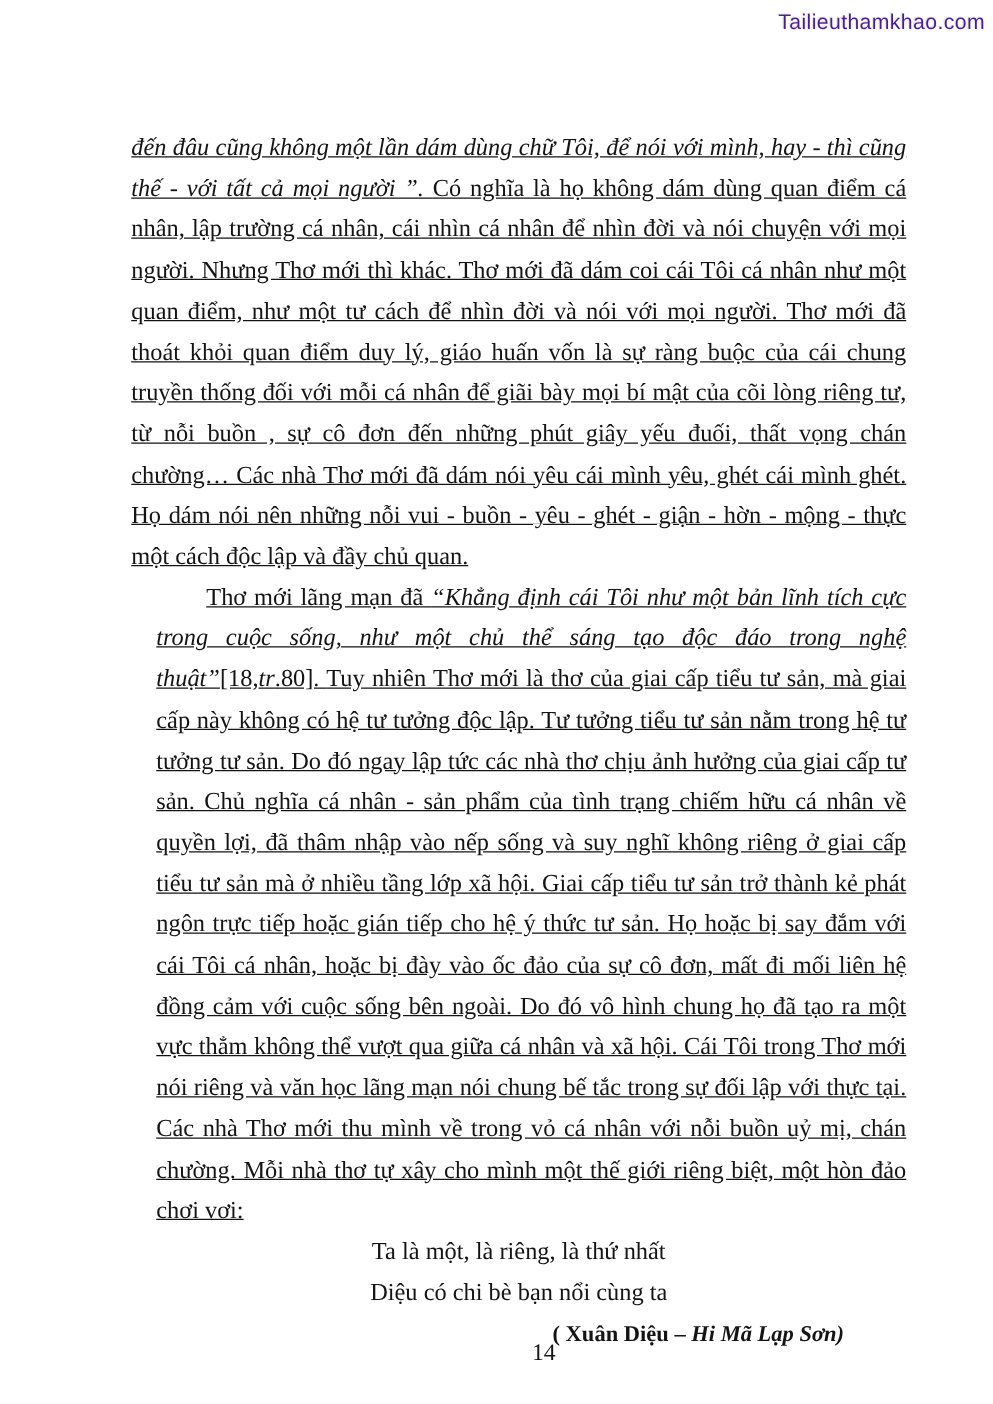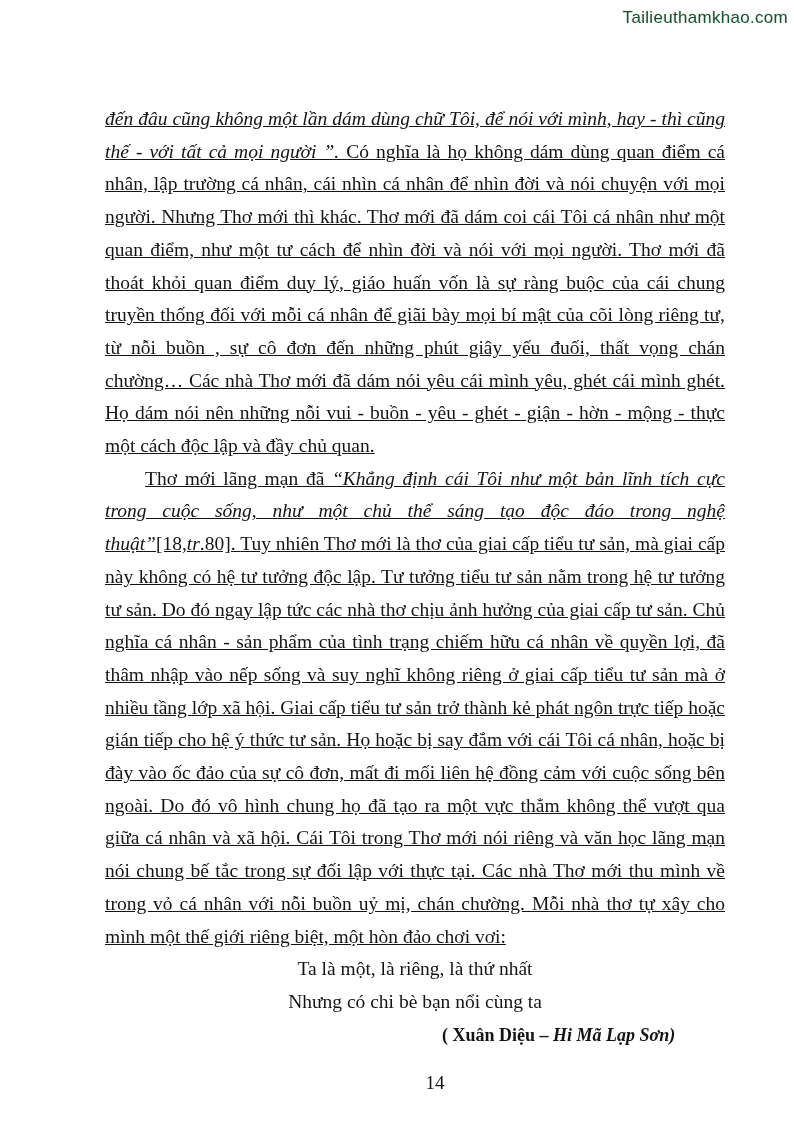--- a/index.html
+++ b/index.html
@@ -15,39 +15,40 @@
     overflow: hidden;
     font-family: "Liberation Serif", "DejaVu Serif", serif;
     color: #141414;
   }
   .watermark {
     position: absolute;
     top: 8px;
     right: 6px;
     font-family: "Liberation Sans", "DejaVu Sans", sans-serif;
     font-size: 17px;
-    color: #14532d;
+    color: #4c1d95;
     text-shadow: 1px 1px 0 #ffffff, -1px -1px 0 #e9e9e9;
     letter-spacing: 0.3px;
   }
   .text-block {
     position: absolute;
     left: 105px;
     top: 103px;
     width: 620px;
     font-size: 19.5px;
     line-height: 32.7px;
     text-align: justify;
   }
   .para {
     margin: 0;
     text-decoration: underline;
   }
   .para.indent {
     text-indent: 40px;
+    margin-left: 20px;
   }
   .it {
     font-style: italic;
   }
   .verse {
     text-align: center;
   }
   .attribution {
     text-align: left;
     padding-left: 337px;
@@ -72,21 +73,21 @@
   <div class="watermark">Tailieuthamkhao.com</div>
 
   <div class="text-block">
 
     <p class="para"><span class="it">đến đâu cũng không một lần dám dùng chữ Tôi, để nói với mình, hay - thì cũng thế - với tất cả mọi người ”. </span><span>Có nghĩa là họ không dám dùng quan điểm cá nhân, lập trường cá nhân, cái nhìn cá nhân để nhìn đời và nói chuyện với mọi người. Nhưng Thơ mới thì khác. Thơ mới đã dám coi cái Tôi cá nhân như một quan điểm, như một tư cách để nhìn đời và nói với mọi người. Thơ mới đã thoát khỏi quan điểm duy lý, giáo huấn vốn là sự ràng buộc của cái chung truyền thống đối với mỗi cá nhân để giãi bày mọi bí mật của cõi lòng riêng tư, từ nỗi buồn , sự cô đơn đến những phút giây yếu đuối, thất vọng chán chường… Các nhà Thơ mới đã dám nói yêu cái mình yêu, ghét cái mình ghét. Họ dám nói nên những nỗi vui - buồn - yêu - ghét - giận - hờn - mộng - thực một cách độc lập và đầy chủ quan.</span></p>
 
     <p class="para indent"><span>Thơ mới lãng mạn đã </span><span class="it">“Khẳng định cái Tôi như một bản lĩnh tích cực trong cuộc sống, như một chủ thể sáng tạo độc đáo trong nghệ thuật”</span><span>[18,</span><span class="it">tr</span><span>.80]. </span><span>Tuy nhiên Thơ mới là thơ của giai cấp tiểu tư sản, mà giai cấp này không có hệ tư tưởng độc lập. Tư tưởng tiểu tư sản nằm trong hệ tư tưởng tư sản. Do đó ngay lập tức các nhà thơ chịu ảnh hưởng của giai cấp tư sản. Chủ nghĩa cá nhân - sản phẩm của tình trạng chiếm hữu cá nhân về quyền lợi, đã thâm nhập vào nếp sống và suy nghĩ không riêng ở giai cấp tiểu tư sản mà ở nhiều tầng lớp xã hội. Giai cấp tiểu tư sản trở thành kẻ phát ngôn trực tiếp hoặc gián tiếp cho hệ ý thức tư sản. Họ hoặc bị say đắm với cái Tôi cá nhân, hoặc bị đày vào ốc đảo của sự cô đơn, mất đi mối liên hệ đồng cảm với cuộc sống bên ngoài. Do đó vô hình chung họ đã tạo ra một vực thẳm không thể vượt qua giữa cá nhân và xã hội. Cái Tôi trong Thơ mới nói riêng và văn học lãng mạn nói chung bế tắc trong sự đối lập với thực tại. Các nhà Thơ mới thu mình về trong vỏ cá nhân với nỗi buồn uỷ mị, chán chường. Mỗi nhà thơ tự xây cho mình một thế giới riêng biệt, một hòn đảo chơi vơi:</span></p>
 
     <div class="verse">Ta là một, là riêng, là thứ nhất</div>
 
-    <div class="verse">Nhưng có chi bè bạn nổi cùng ta</div>
+    <div class="verse">Diệu có chi bè bạn nổi cùng ta</div>
 
     <div class="attribution"><span>( Xuân Diệu – </span><span class="it">Hi Mã Lạp Sơn)</span></div>
 
   </div>
 
   <div class="page-number">14</div>
 
 </div>
 
 </body></html>

